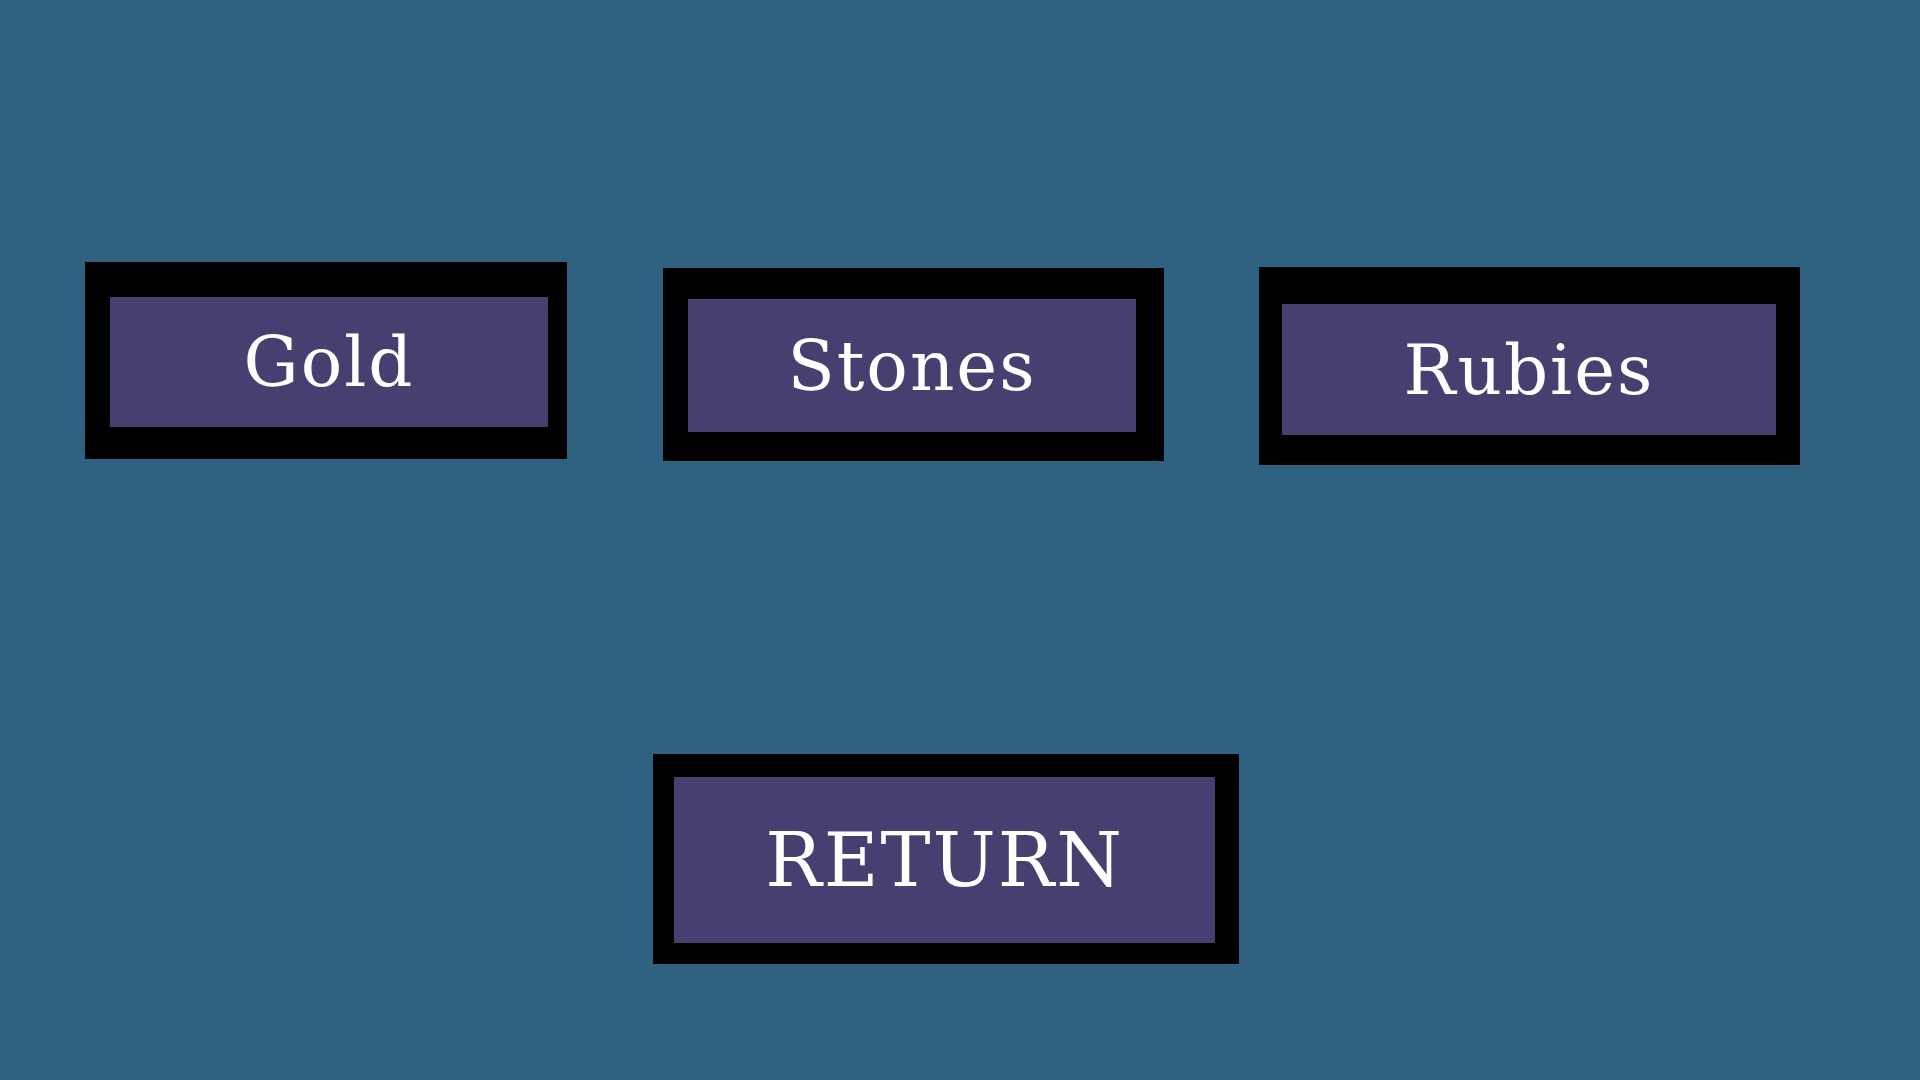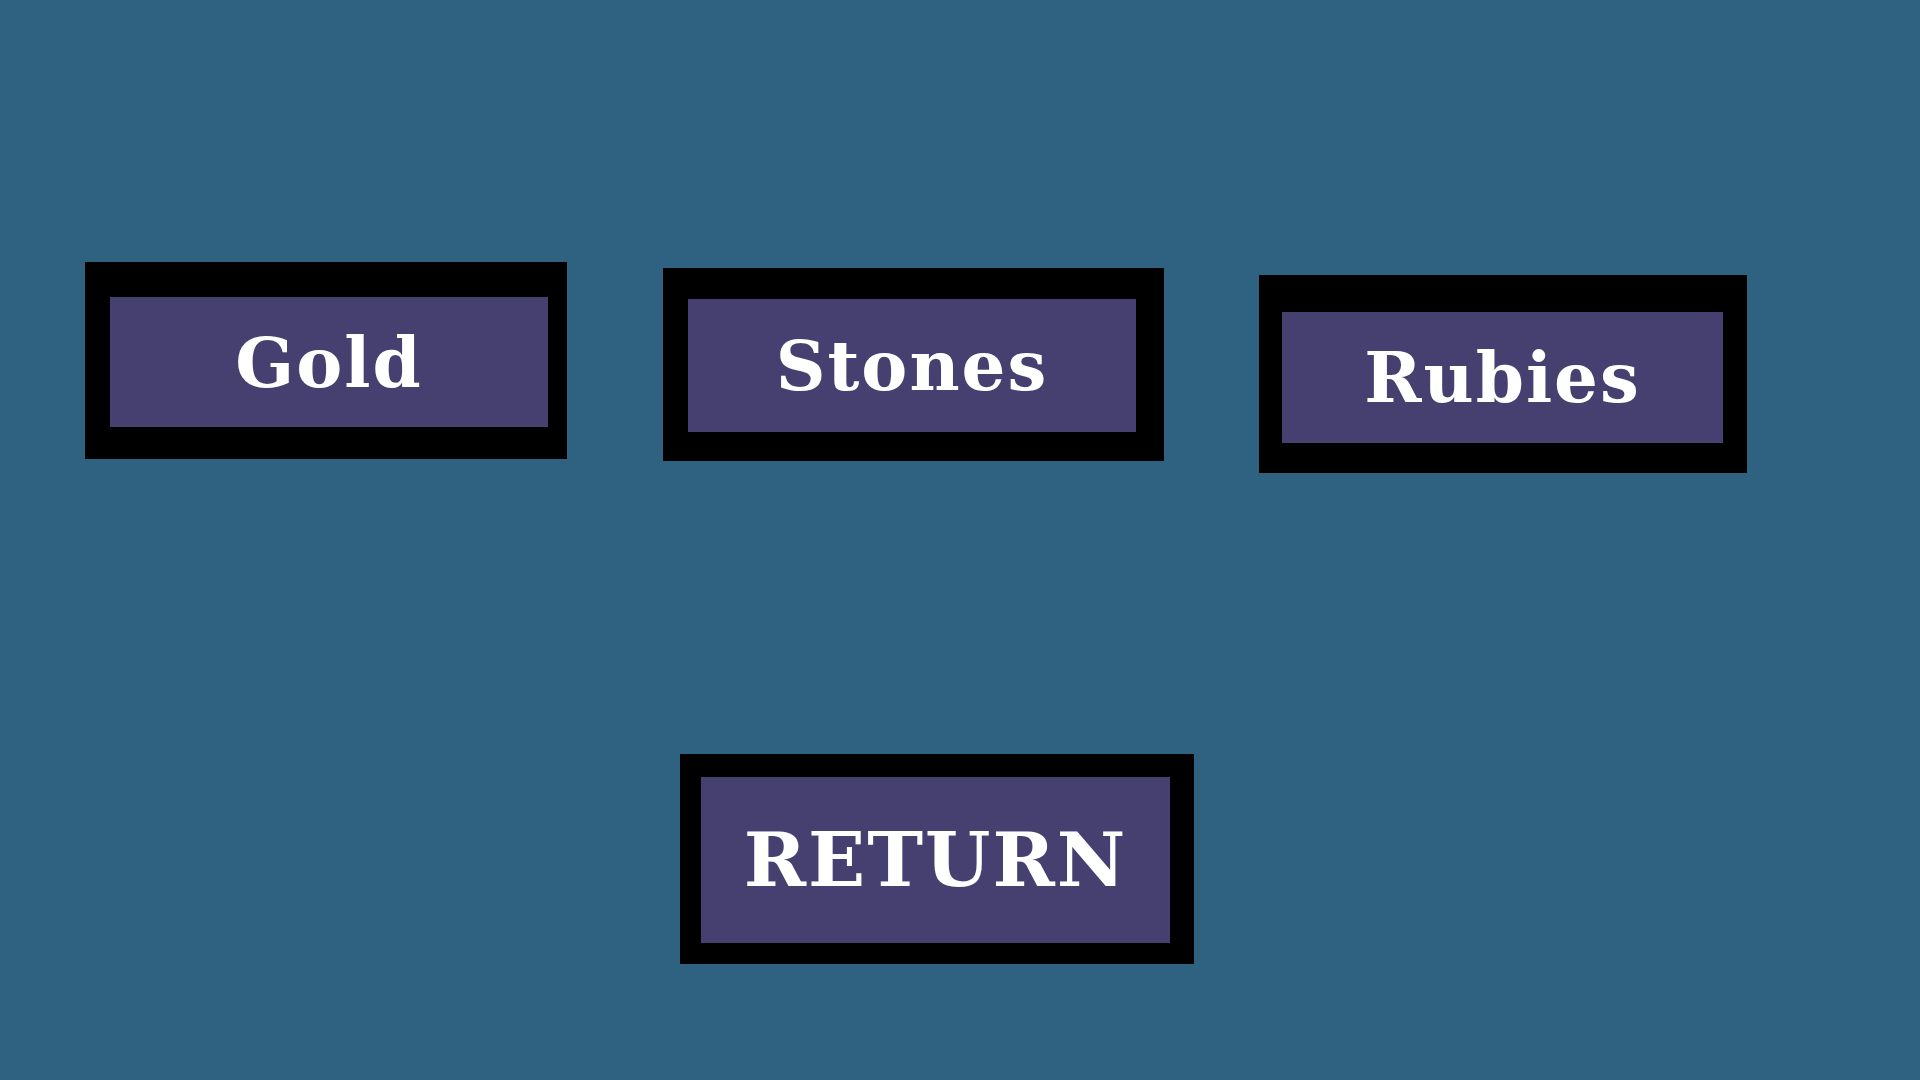--- a/index.html
+++ b/index.html
@@ -24,33 +24,33 @@
   }
   .pxbtn .inner{
     position:absolute;
     background:var(--fill);
     display:flex;
     align-items:center;
     justify-content:center;
   }
   .pxbtn .label{
     color:var(--text);
-    font-weight:bold;
+    font-weight:normal;
     white-space:nowrap;
     user-select:none;
     letter-spacing:2px;
   }
   
   #btn-gold   {left:85px;   top:262px; width:482px; height:197px;}
   #btn-gold   .inner{left:25px; top:35px; right:19px; bottom:32px;}
   #btn-stones {left:663px;  top:268px; width:489px; height:193px;padding-left:12px;}
   #btn-stones .inner{left:25px; top:31px; right:28px; bottom:29px;}
-  #btn-rubies {left:1259px; top:275px; width:488px; height:198px;}
+  #btn-rubies {left:1259px; top:267px; width:541px; height:198px;}
   #btn-rubies .inner{left:23px; top:37px; right:24px; bottom:30px;}
-  #btn-return {left:680px;  top:754px; width:514px; height:210px;}
+  #btn-return {left:653px;  top:754px; width:586px; height:210px;}
   #btn-return .inner{left:21px; top:23px; right:24px; bottom:21px;}
 
   .top-label{font-size:69px;}
   .return-label{font-size:75px;letter-spacing:1px;}
 </style>
 </head>
 <body>
 
 <div class="pxbtn" id="btn-gold">
   <div class="inner">

